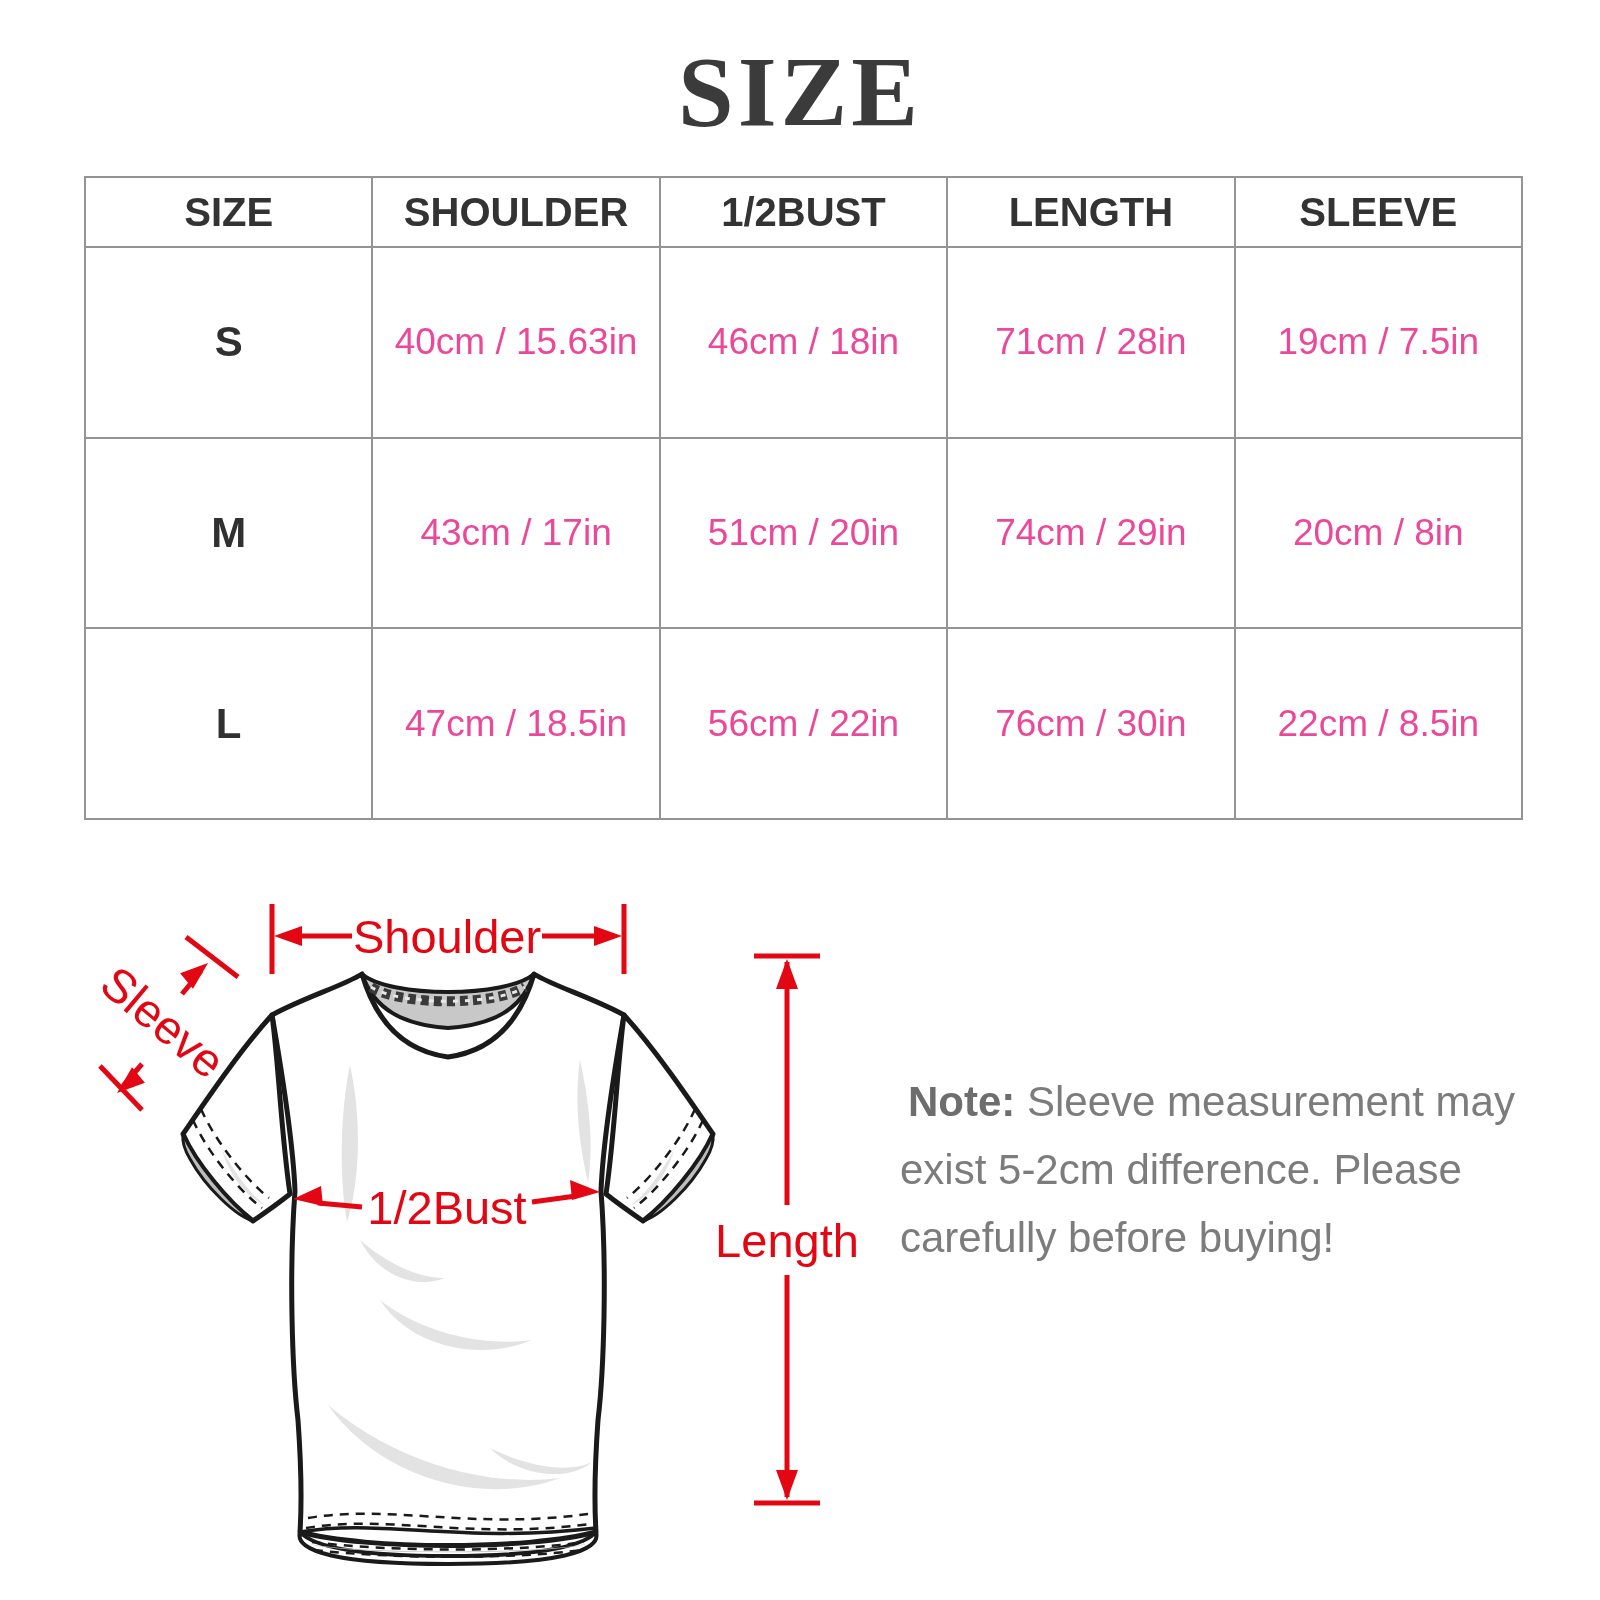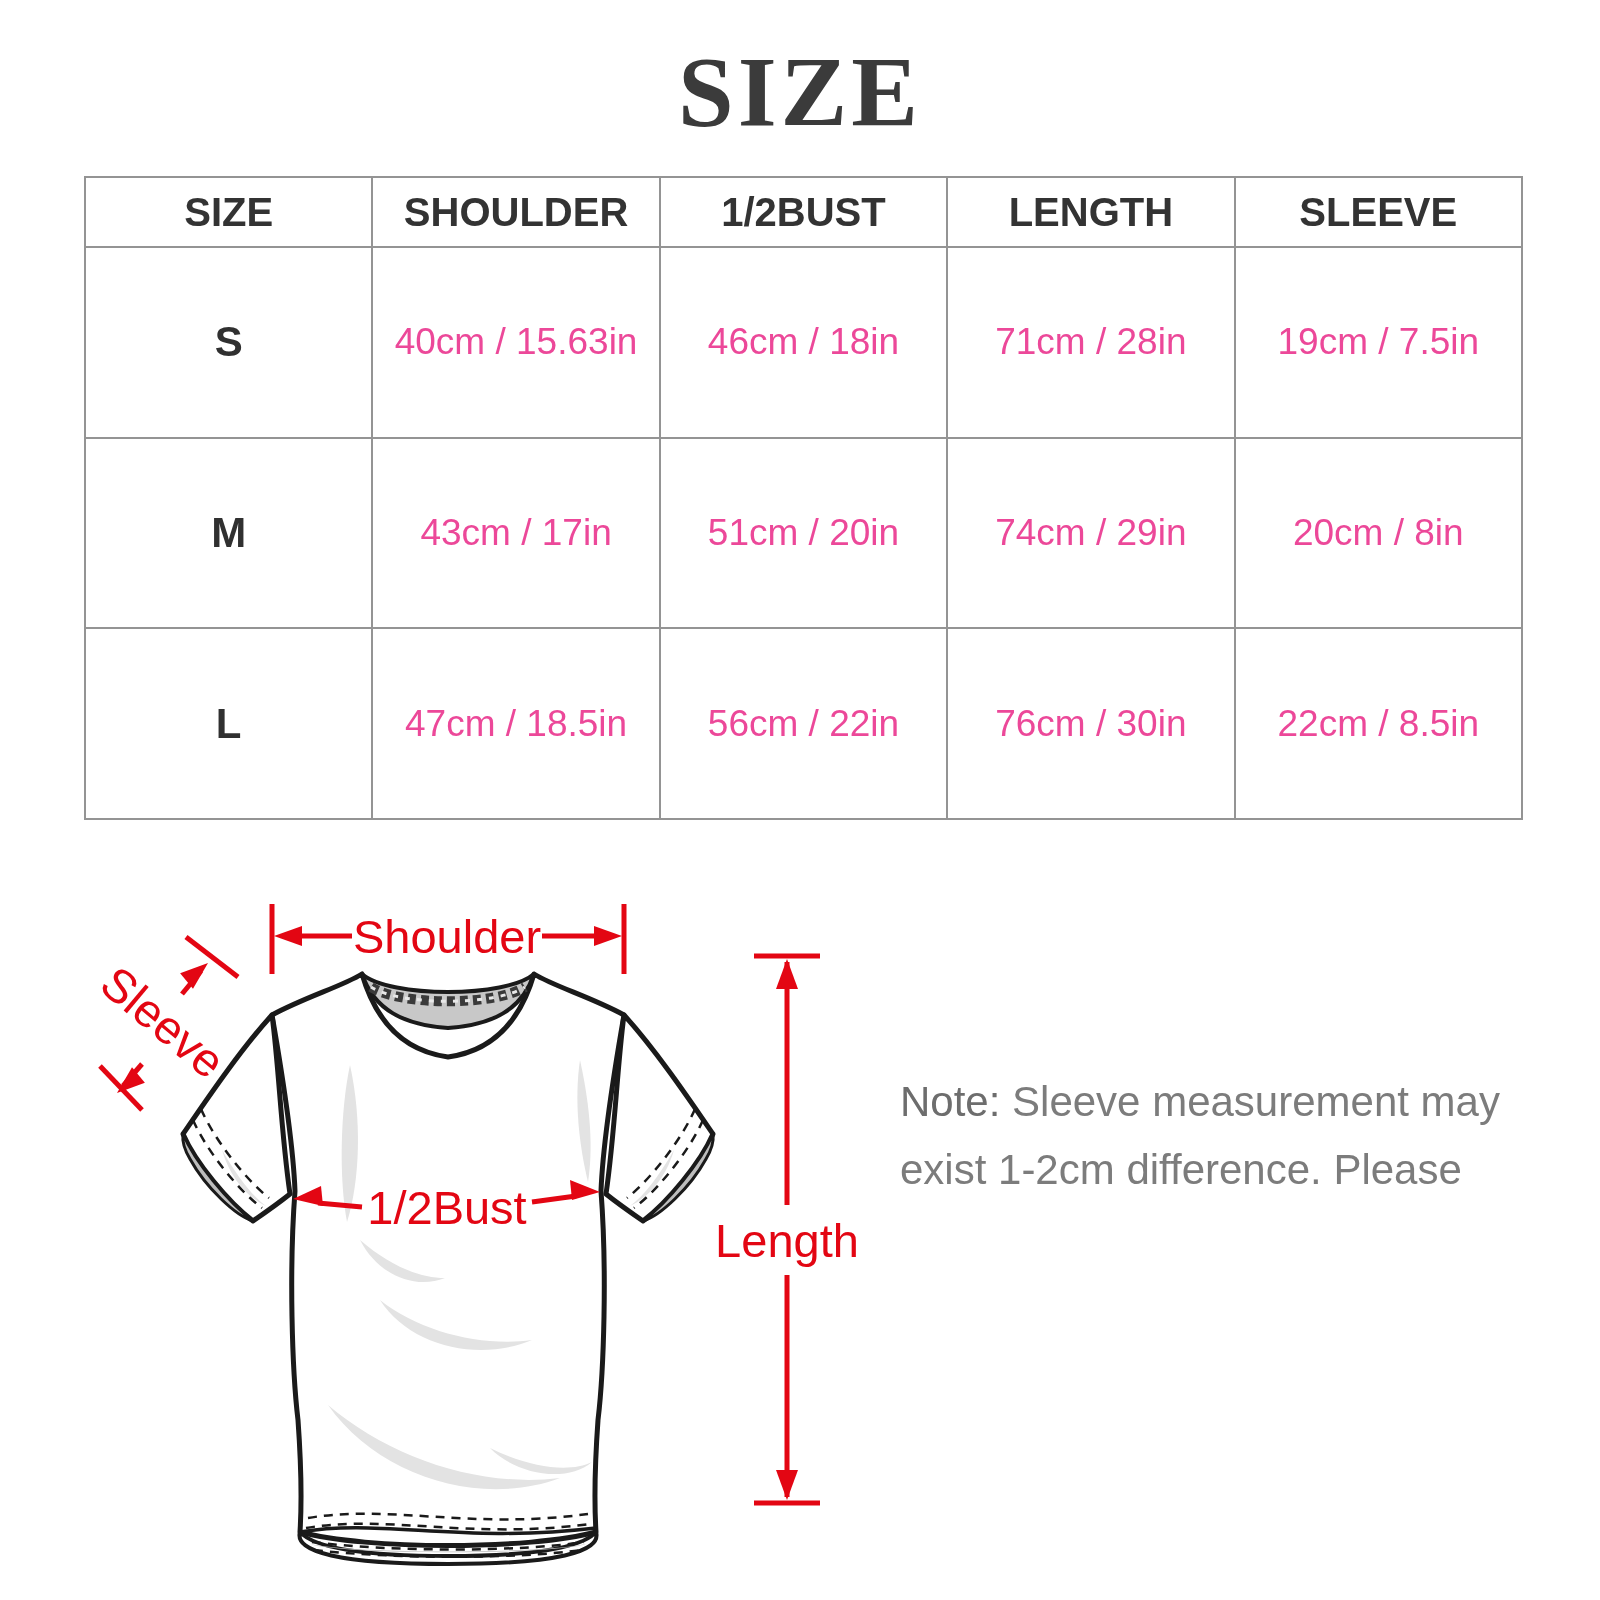--- a/index.html
+++ b/index.html
@@ -23,21 +23,21 @@
   .size-table thead tr{height:70px;}
   .size-table tbody tr{height:71px;}
   .size-table th{font-size:40px;font-weight:bold;color:#333333;}
   .size-table td{font-size:37px;font-weight:normal;color:#ec4899;}
   .size-table td.size-col{font-size:42px;font-weight:bold;color:#303030;}
   #diagram{position:absolute;left:60px;top:850px;}
   .note-block{
     position:absolute;left:900px;top:1068px;width:640px;
     font-size:42px;line-height:68px;color:#7c7c7c;
   }
-  .note-bold{font-weight:normal;color:#6d6d6d;}
+  .note-bold{font-weight:bold;color:#6d6d6d;margin-left:8px;}
   
   .outline{fill:#ffffff;stroke:#1a1a1a;stroke-width:5;stroke-linejoin:round;}
   .grayfill{fill:#c8c8c8;stroke:#1a1a1a;stroke-width:4;stroke-linejoin:round;}
   .cufffill{fill:#bdbdbd;stroke:#1a1a1a;stroke-width:3;stroke-linejoin:round;}
   .shadow{fill:#e3e3e3;stroke:none;}
   .stitch{fill:none;stroke:#1a1a1a;stroke-width:2.5;stroke-dasharray:9 7;}
   .tape{fill:none;stroke:#3a3a3a;stroke-width:10;stroke-dasharray:8 5;}
   .tape2{fill:none;stroke:#e8e8e8;stroke-width:3;stroke-dasharray:5 7;}
   .redline{fill:none;stroke:#e30613;stroke-width:5;}
   .redhead{fill:#e30613;stroke:none;}
@@ -186,14 +186,15 @@
     <path class="redline" d="M 694 106 L 760 106 M 694 653 L 760 653"></path>
     <path class="redline" d="M 727 112 L 727 355 M 727 425 L 727 647"></path>
     <polygon class="redhead" points="0,0 -30,-11 -30,11" transform="translate(727,109) rotate(-90)"></polygon>
     <polygon class="redhead" points="0,0 -30,-11 -30,11" transform="translate(727,650) rotate(90)"></polygon>
     <text class="redtext" x="727" y="390" text-anchor="middle" dominant-baseline="central">Length</text>
   </g>
 </svg>
 
 <div class="note-block">
   <div><span class="note-bold">Note:</span><span> Sleeve measurement may</span></div>
-  <div>exist 1-2cm difference. Please</div>
+  <div>exist 5-2cm difference. Please</div>
+  <div>carefully before buying!</div>
 </div>
 
 </body></html>

